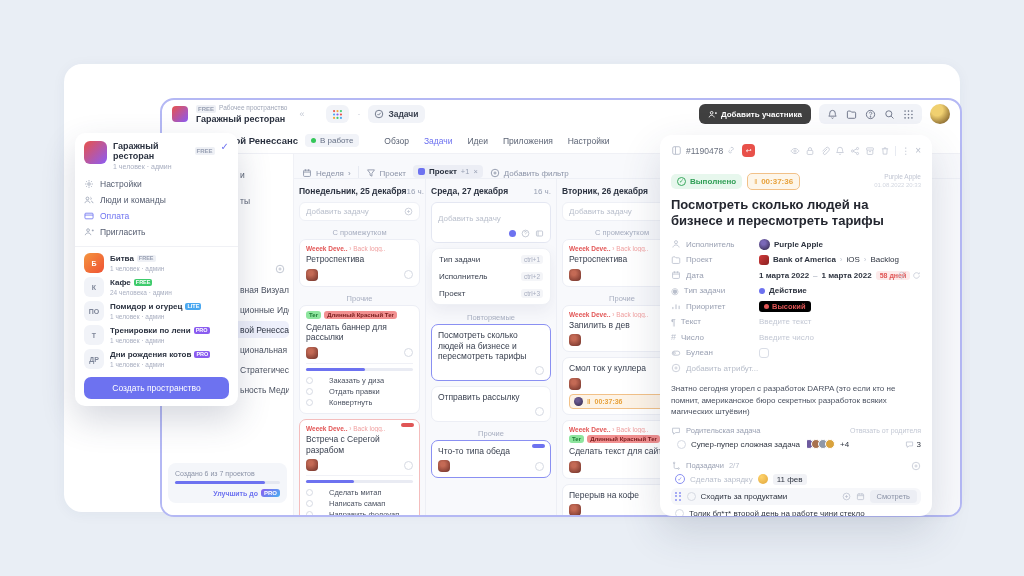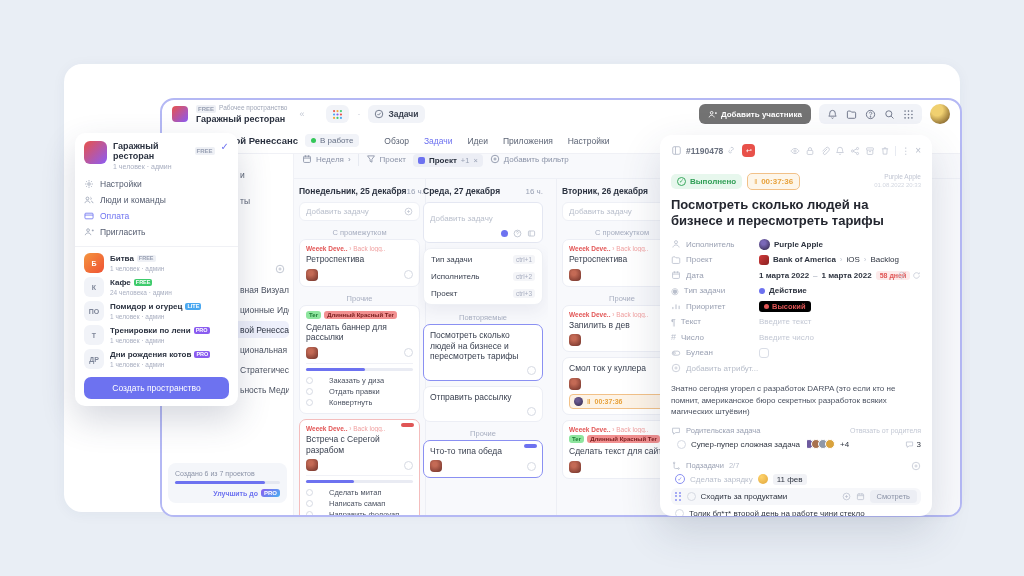--- a/index.html
+++ b/index.html
@@ -14,21 +14,21 @@
 .wsmeta{line-height:1}
 .wsrow1{display:flex;align-items:center;gap:3px}
 .mini-badge{font-size:6px;font-weight:bold;background:#eef0f5;color:#98a0b3;border-radius:2px;padding:1px 2px}
 .wstype{font-size:6.5px;color:#a0a7b8}
 .wsname{font-size:9px;font-weight:bold;color:#2b3240;margin-top:2px}
 .collapse{color:#c3c8d4;font-size:9px;margin-left:4px}
 .pill{background:#f1f3f8;border-radius:6px;height:18px;display:flex;align-items:center;padding:0 6px;gap:4px}
 .tabdot{color:#c3c8d4;font-size:9px}
 .pill .lbl{font-size:8.5px;font-weight:bold;color:#3a4150}
 .hdr-right{margin-left:auto;display:flex;align-items:center;gap:8px}
-.btn-primary{background:#737373;color:#fff;font-size:8px;font-weight:bold;border-radius:6px;height:20px;display:flex;align-items:center;gap:4px;padding:0 9px;border:none;cursor:pointer}
+.btn-primary{background:#404040;color:#fff;font-size:8px;font-weight:bold;border-radius:6px;height:20px;display:flex;align-items:center;gap:4px;padding:0 9px;border:none;cursor:pointer}
 .iconbar{background:#f1f3f8;border-radius:6px;height:20px;display:flex;align-items:center;gap:8px;padding:0 8px;color:#6e7689}
 .avatar-top{width:20px;height:20px;border-radius:50%;background:radial-gradient(circle at 35% 30%,#f0d070 30%,#8a6a30 80%)}
 
 .pbar{position:absolute;left:0;top:28px;right:0;height:26px;display:flex;align-items:center;padding:0 12px;gap:7px;border-bottom:1px solid #f0f1f6;background:#fff}
 .upbadge{font-size:6.5px;font-weight:bold;background:#f1f3f8;color:#98a0b3;border-radius:3px;padding:1px 3px}
 .pname{font-size:9.5px;font-weight:bold;color:#2b3240}
 .status-chip{background:#f1f3f8;border-radius:4px;padding:2px 6px;display:flex;align-items:center;gap:4px}
 .gdot{width:5px;height:5px;border-radius:50%;background:#34c759}
 .status-chip span{font-size:8px;color:#667085}
 .ptabs{display:flex;gap:15px;margin-left:18px}
@@ -42,21 +42,21 @@
 .sproj.active{background:#eef0fb;border-radius:5px;color:#2b3240}
 .sbot{position:absolute;left:6px;right:6px;bottom:12px;background:#f4f6fa;border-radius:8px;padding:7px 7px 6px}
 .sbot .t{font-size:7px;color:#8b93a7}
 .track{height:3px;background:#e4e7f0;border-radius:2px;margin-top:4px}
 .fill{height:3px;width:86%;background:#6d72f0;border-radius:2px}
 .upg{display:flex;justify-content:flex-end;align-items:center;gap:3px;margin-top:5px}
 .upg span{font-size:7px;color:#6d72f0;font-weight:bold}
 .pro-badge{font-size:6px;font-weight:bold;color:#fff;background:linear-gradient(135deg,#8a5cf0,#4ab0f0);border-radius:3px;padding:1px 3px}
 
 .board{position:absolute;left:132px;top:54px;right:0;bottom:0;background:#f8f9fc}
-.fbar{position:absolute;left:0;top:0;right:0;height:25px;display:flex;align-items:flex-start;gap:7px;padding:0 8px;border-bottom:1px solid #eef0f6}
+.fbar{position:absolute;left:0;top:0;right:0;height:25px;display:flex;align-items:flex-end;gap:7px;padding:0 8px;border-bottom:1px solid #eef0f6}
 .fitem{display:flex;align-items:center;gap:4px;font-size:8px;color:#8b93a7}
 .fdiv{width:1px;height:12px;background:#e7eaf1}
 .fchip{background:#eceef5;border-radius:4px;display:flex;align-items:center;gap:4px;padding:2px 5px}
 .fchip .sq{width:7px;height:7px;border-radius:2px;background:#6d72f0}
 .fchip b{font-size:8px;color:#2b3240}
 .fchip span{font-size:7.5px;color:#98a0b3}
 .colsep{position:absolute;top:25px;bottom:0;width:1px;background:#edeff5}
 .col{position:absolute;top:25px;bottom:0;padding:4px 5px;overflow:hidden}
 .colhead{display:flex;justify-content:space-between;align-items:center;height:16px;margin-bottom:3px}
 .colhead b{font-size:8.5px;color:#2b3240;white-space:nowrap}
@@ -114,21 +114,21 @@
 .wsn b{font-size:8px;color:#2b3240;white-space:nowrap}
 .wsub{font-size:6.5px;color:#a8aec0;margin-top:2px}
 .pb-free-g{font-size:5.5px;font-weight:bold;background:#3ecb6c;color:#fff;border-radius:2px;padding:1px 2px}
 .pb-free{font-size:5.5px;font-weight:bold;background:#eef0f5;color:#98a0b3;border-radius:2px;padding:1px 2px}
 .pb-lite{font-size:5.5px;font-weight:bold;background:#4aa8f0;color:#fff;border-radius:2px;padding:1px 2px}
 .pb-pro{font-size:5.5px;font-weight:bold;background:#8a5cf0;color:#fff;border-radius:2px;padding:1px 2px}
 .createbtn{margin:6px 9px 0;height:22px;background:#6d72f0;border:none;border-radius:7px;color:#fff;font-size:8.5px;width:calc(100% - 18px);cursor:pointer}
 
 .panel{position:absolute;left:660px;top:135px;width:272px;height:381px;background:#fff;border-radius:12px;box-shadow:0 16px 40px rgba(50,60,95,.16);z-index:30;padding:9px 11px;overflow:hidden}
 .ph-row{display:flex;align-items:center;gap:4px;color:#c3c8d4}
-.pid{font-size:8.5px;color:#6b7280;font-weight:bold}
+.pid{font-size:8.5px;color:#6b7280;font-weight:normal}
 .redsq{width:13px;height:13px;border-radius:4px;background:#e8514a;color:#fff;font-size:7px;display:flex;align-items:center;justify-content:center;margin-left:2px}
 .ph-icons{margin-left:auto;display:flex;align-items:center;gap:5px;color:#c3c8d4}
 .vline{width:1px;height:10px;background:#e7eaf1}
 .kebab{font-size:9px;color:#b9bfcc}
 .xclose{font-size:10px;color:#b9bfcc}
 .strow{display:flex;align-items:center;gap:5px;margin-top:16px}
 .done-chip{display:flex;align-items:center;gap:4px;background:#e7f7ed;border-radius:5px;padding:3px 6px}
 .done-chip .cc{width:9px;height:9px;border:1.2px solid #3aa85e;border-radius:50%;color:#3aa85e;font-size:6px;line-height:7px;text-align:center}
 .done-chip b{font-size:8px;color:#2f9e55}
 .timer-chip{display:flex;align-items:center;gap:4px;border:1px solid #f2c188;background:#fdf6ea;border-radius:5px;padding:3px 6px}
@@ -406,21 +406,21 @@
             <i class="o"></i>
             <span>Написать самап</span>
           </div>
         <div class="sub">
             <i class="o"></i>
             <span>Направить фолоуап</span>
           </div>
       </div>
     </div>
 
-    <div class="col" style="left:124px;width:130px">
+    <div class="col" style="left:132px;width:130px">
       <div class="colhead">
           <b>Среда, 27 декабря</b>
           <span>16 ч.</span>
         </div>
       <div class="addbox2">
         <span class="ph" style="font-size:8px;color:#b9bfcc">Добавить задачу</span>
         <div class="addrow2">
           <span class="enter"></span>
           <i class="bdot"></i>
           <svg width="9" height="9" viewBox="0 0 16 16" fill="none" stroke="currentColor" stroke-width="1.4">
@@ -513,20 +513,28 @@
         <div class="crumbs"><b>Weeek Deve..</b> <i>› </i><i>Back logg..</i></div>
         <div class="tagrow">
             <span class="tag-g">Тег</span>
             <span class="tag-r">Длинный Красный Тег</span>
           </div>
         <div class="ctitle">Сделать текст для сайта</div>
         <div class="cfoot">
             <i class="cava"></i>
             <i class="radio"></i>
           </div>
+      </div>
+      <div class="card">
+        <div class="ctitle">Перерыв на кофе</div>
+        <div class="cfoot">
+            <i class="cava"></i>
+            <i class="radio"></i>
+          </div>
+
       </div>
 
     </div>
   </div>
 </div>
 
 <div class="popup">
   <div class="pop-h">
     <div class="pop-logo"></div>
     <div>

